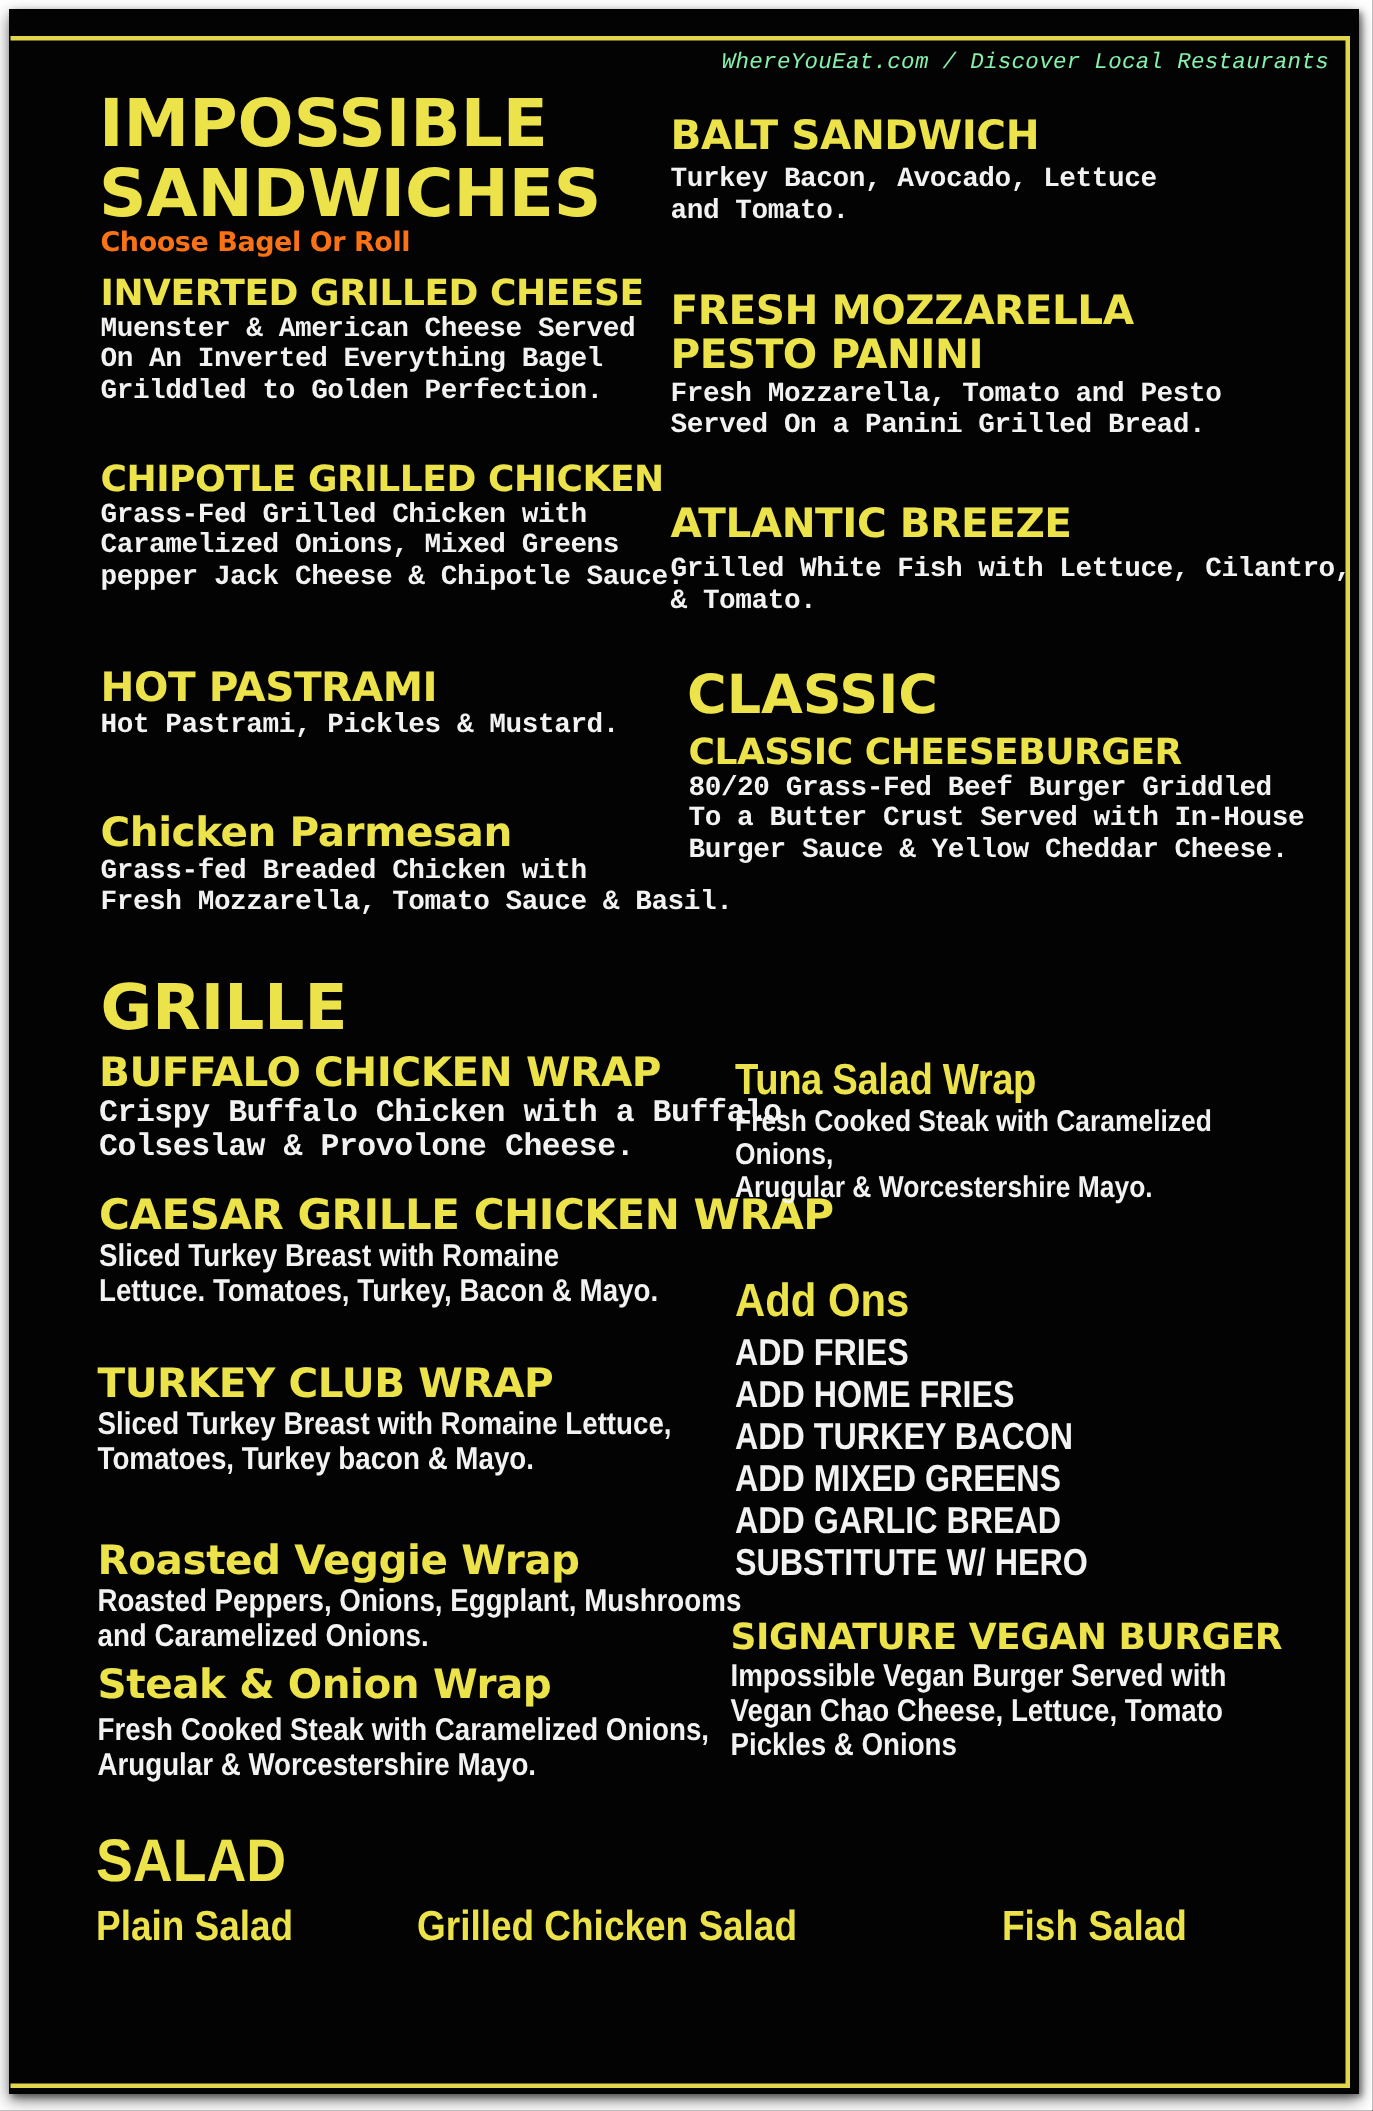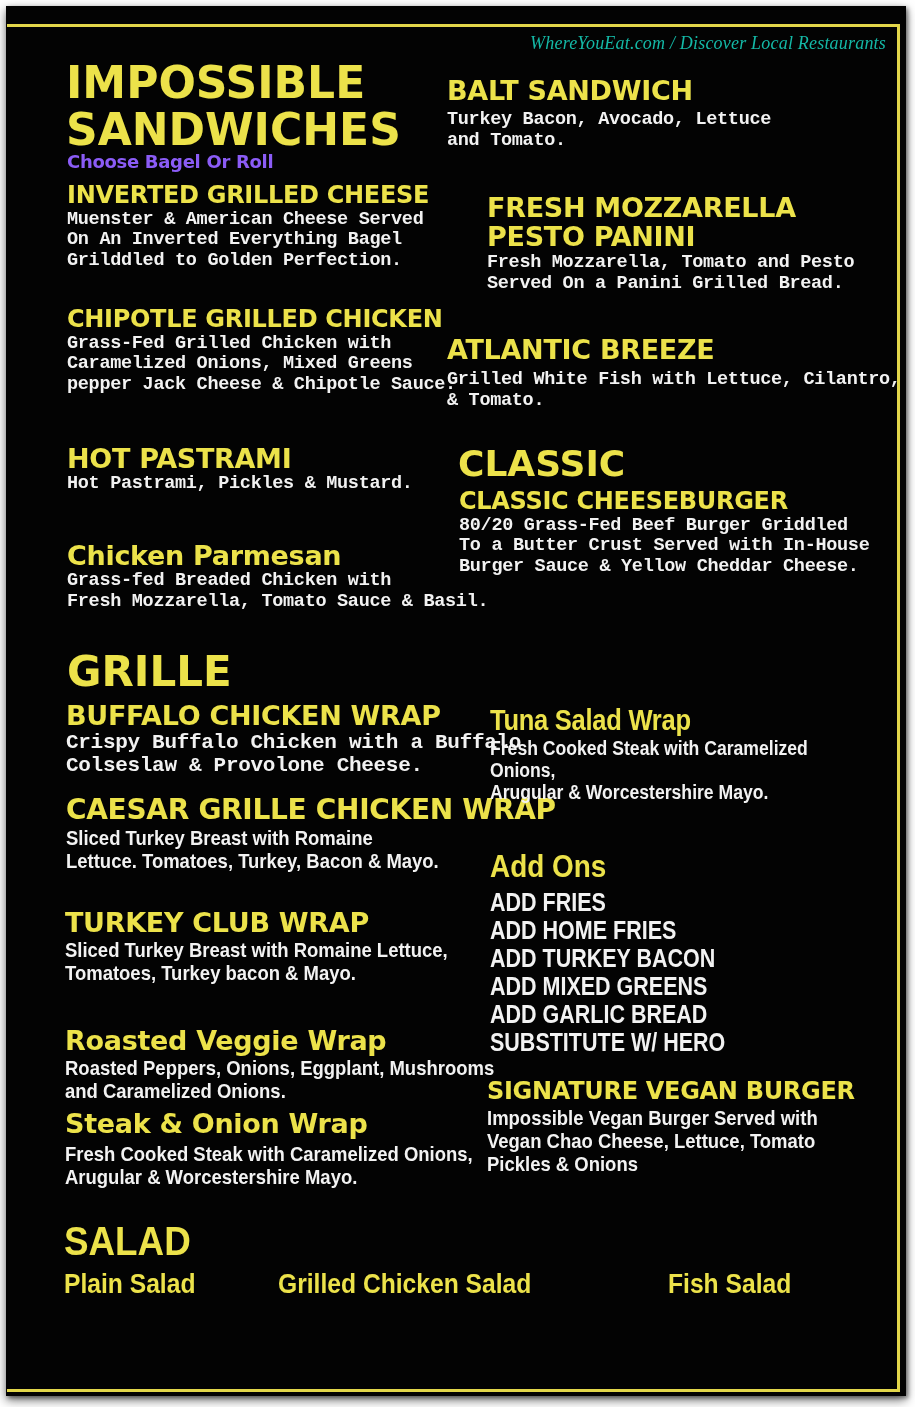--- a/index.html
+++ b/index.html
@@ -9,30 +9,30 @@
     background:#030303;
     box-shadow: 0 4px 10px rgba(0,0,0,0.55), 2px 2px 4px rgba(0,0,0,0.4);
   }
   .frame {
     position:absolute; left:1px; top:18px; width:890px; height:1362px;
     border-top:3px solid #e2d64a; border-right:3px solid #e2d64a; border-bottom:3px solid #e2d64a;
     border-left:none;
   }
   .watermark {
     position:absolute; right:20px; top:27px;
-    font-family:Liberation Serif, serif; font-style:italic; font-size:18px;
-    color:#14b8a6; letter-spacing:0.2px; white-space:nowrap;
+    font-family:Liberation Mono, monospace; font-style:italic; font-size:15px;
+    color:#86efac; letter-spacing:0.2px; white-space:nowrap;
   }
   .abs { position:absolute; }
   .sec-title { color:#ece24a; font-weight:bold; font-family:"DejaVu Sans", sans-serif; line-height:1.0; white-space:nowrap; }
   .item-title { color:#ece24a; font-weight:bold; font-family:"DejaVu Sans", sans-serif; font-size:24px; line-height:1.15; white-space:nowrap; letter-spacing:-0.3px; }
   .item-title.mixed { font-size:27px; }
   .desc { color:#f2f2f2; font-weight:bold; font-family:Liberation Mono, monospace; font-size:18.5px; line-height:1.12; white-space:pre-line; letter-spacing:-0.3px; }
   .desc.cond { font-family:"Liberation Sans", sans-serif; font-size:21px; line-height:1.1; transform-origin:left top; transform:scaleX(0.88); letter-spacing:0; }
-  .sub { color:#8b5cf6; font-weight:bold; font-family:"DejaVu Sans", sans-serif; font-size:18px; white-space:nowrap; letter-spacing:-0.3px; }
+  .sub { color:#f97316; font-weight:bold; font-family:"DejaVu Sans", sans-serif; font-size:18px; white-space:nowrap; letter-spacing:-0.3px; }
   .addon-list { color:#f2f2f2; font-weight:bold; font-family:"Liberation Sans", sans-serif; font-size:25px; line-height:28px; transform-origin:left top; transform:scaleX(0.86); }
   .addon-list div { white-space:nowrap; }
   .salad-item { color:#ece24a; font-weight:bold; font-family:"Liberation Sans", sans-serif; font-size:28px; white-space:nowrap; transform-origin:left top; transform:scaleX(0.88); }
 </style>
 </head>
 <body>
 
 <div class="card">
   <div class="frame"></div>
 
@@ -68,21 +68,21 @@
     <div class="desc">Grass-fed Breaded Chicken with
 Fresh Mozzarella, Tomato Sauce &amp; Basil.</div>
   </div>
 
   <div class="abs" style="left:441px; top:69px;">
     <div class="item-title mixed">BALT SANDWICH</div>
     <div class="desc" style="margin-top:4px;">Turkey Bacon, Avocado, Lettuce
 and Tomato.</div>
   </div>
 
-  <div class="abs" style="left:441px; top:187px;margin-left:40px;">
+  <div class="abs" style="left:441px; top:187px;">
     <div class="item-title mixed" style="line-height:29px;">FRESH MOZZARELLA</div>
     <div class="item-title mixed" style="line-height:29px;">PESTO PANINI</div>
     <div class="desc" style="margin-top:2px;">Fresh Mozzarella, Tomato and Pesto
 Served On a Panini Grilled Bread.</div>
   </div>
 
   <div class="abs" style="left:441px; top:328px;">
     <div class="item-title mixed">ATLANTIC BREEZE</div>
     <div class="desc" style="margin-top:5px;">Grilled White Fish with Lettuce, Cilantro,
 &amp; Tomato.</div>

